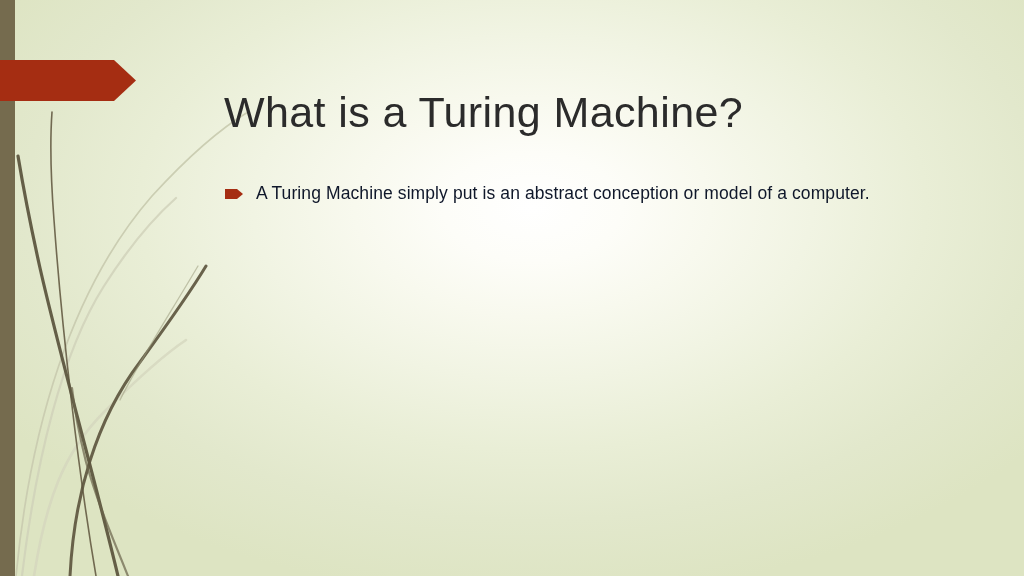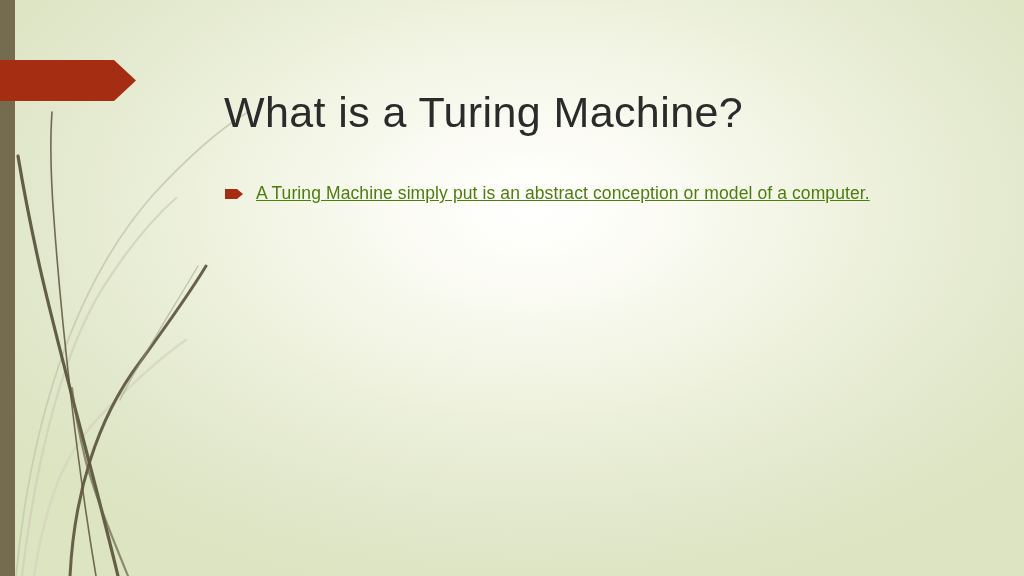--- a/index.html
+++ b/index.html
@@ -78,25 +78,24 @@
     padding-left: 32px;
   }
   .bullet-marker {
     position: absolute;
     left: 1px;
     top: 9px;
     width: 18px;
     height: 10px;
   }
   .bullet-text {
-    color: #4d7c0f;
+    color: #0f172a;
     font-size: 17.5px;
     line-height: 27px;
     letter-spacing: 0.1px;
-    text-decoration: underline;
   }
 </style>
 </head>
 <body>
 
 <div class="slide">
 
   <div class="slide-bg"></div>
 
   <div class="left-band"></div>

